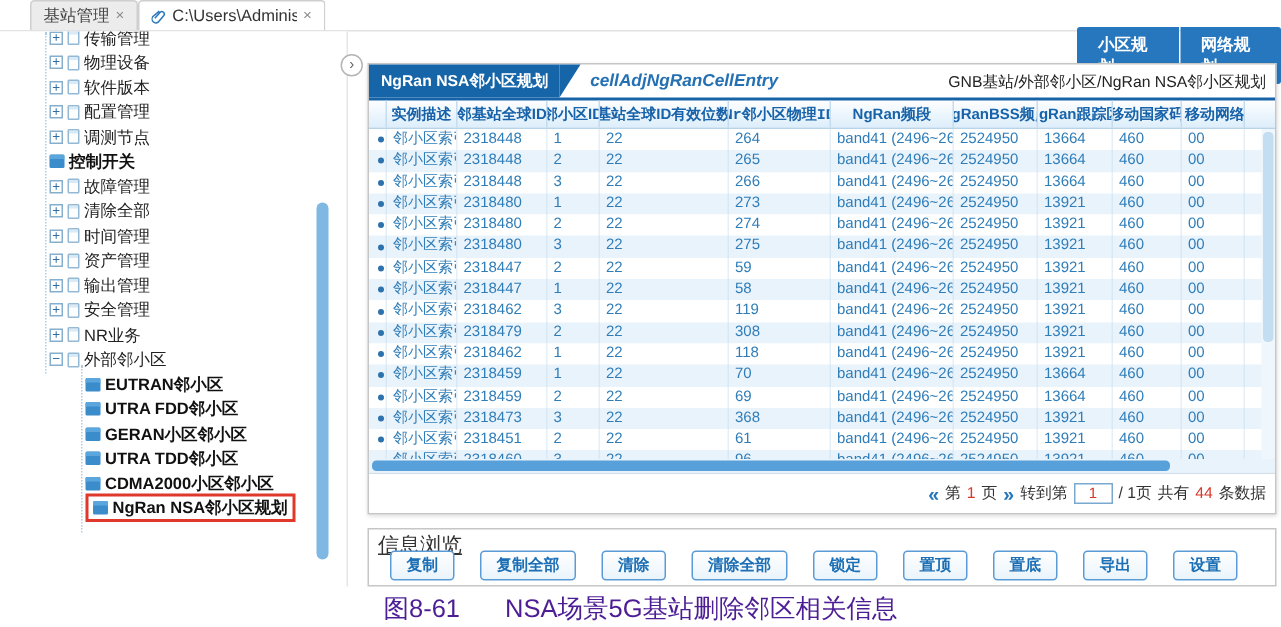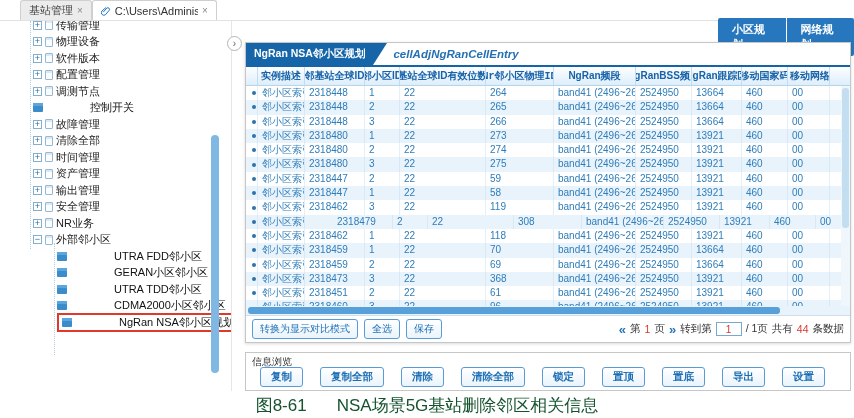--- a/index.html
+++ b/index.html
@@ -25,21 +25,21 @@
   .titem { height:16.5px; display:flex; align-items:center; font-size:11px; color:#222;
     white-space:nowrap; cursor:pointer; }
   .titem.lv1 { padding-left:33px; }
   .titem.lv2 { padding-left:57px; }
   .pbox { flex:none; width:9px; height:9px; border:1px solid #86aecd; background:#fff;
     color:#2d6da3; font-size:9px; line-height:7px; text-align:center; margin-right:3px; }
   .docic { flex:none; width:8px; height:10px; background:#fdfdfd; border:1px solid #93b9d6;
     border-radius:1px; margin-right:3px; box-shadow:inset 0 2px 0 #d9eaf6; }
   .tblic { flex:none; width:10px; height:9px; background:#3a8ccb; margin-right:3px;
     box-shadow:inset 0 3px 0 #5aa6dd; border-radius:1px; }
-  .tlabel.b { font-weight:normal; color:#111;margin-left:44px; }
+  .tlabel.b { font-weight:bold; color:#111; }
   .redbox { display:inline-flex; align-items:center; border:2px solid #e0392c; padding:0 3px; }
   .sb-thumb { position:absolute; left:211px; top:114px; width:8px; height:238px;
     background:#7fb8e3; border-radius:4px; }
 
   
   .expand-btn { position:absolute; left:227px; top:36px; width:15px; height:15px; border-radius:50%;
     border:1px solid #b5b5b5; background:#fff; color:#666; font-size:10px; line-height:13px;
     text-align:center; cursor:pointer; z-index:5;}
   .hactions { position:absolute; left:718px; top:18px; display:flex; gap:1px; }
   .hbtn { background:#2677bd; color:#fff; font-size:11px; font-weight:bold; padding:4px 14px; cursor:pointer; }
@@ -79,28 +79,28 @@
   .sbtn { font-size:10px; color:#1c6fb5; border:1px solid #5b9bd5; border-radius:3px;
     background:linear-gradient(#fff,#eaf4fc); padding:2px 7px; white-space:nowrap; cursor:pointer; }
   .pag { margin-left:auto; display:flex; align-items:center; gap:4px; font-size:10.5px; color:#333; white-space:nowrap;}
   .pag .arr { color:#2575bc; font-weight:bold; font-size:13px; cursor:pointer; }
   .pag .red { color:#d6392c; }
   .pag input { width:26px; height:14px; border:1px solid #7aa9d0; font-size:10px; text-align:center; color:#d6392c; }
 
   
   .infopanel { position:absolute; left:245px; top:352px; width:606px; height:39px;
     background:#fff; border:1px solid #c6c6c6; }
-  .infotitle { position:absolute; left:6px; top:2px; font-size:10px; color:#333; }
+  .infotitle { position:absolute; left:6px; top:2px; font-size:14px; color:#333;text-decoration:underline; }
   .infobtns { position:absolute; left:14px; top:14px; display:flex; gap:17px; }
   .ibtn { font-size:10.5px; font-weight:bold; color:#1c6fb5; border:1px solid #5b9bd5; border-radius:3px;
     background:linear-gradient(#fff,#eaf4fc); padding:2px 10px; white-space:nowrap; cursor:pointer; }
 
   
   .caption { position:absolute; left:0; top:394px; width:854px; text-align:center;
-    font-size:17px; color:#14532d; }
+    font-size:17px; color:#4c1d95; }
   .caption .fig { margin-right:30px; }
 </style>
 </head>
 <body>
 
 <div class="tabbar" id="tabs">
     <div class="tab">
       <span class="tablabel">基站管理</span>
       <span class="closex">×</span>
     </div>
@@ -181,20 +181,24 @@
         <span class="docic"></span>
         <span class="tlabel">NR业务</span>
       </div>
       <div class="titem lv1">
         <span class="pbox">−</span>
         <span class="docic"></span>
         <span class="tlabel">外部邻小区</span>
       </div>
       <div class="titem lv2">
         <span class="tblic"></span>
+        <span class="tlabel b">EUTRAN邻小区</span>
+      </div>
+      <div class="titem lv2">
+        <span class="tblic"></span>
         <span class="tlabel b">UTRA FDD邻小区</span>
       </div>
       <div class="titem lv2">
         <span class="tblic"></span>
         <span class="tlabel b">GERAN小区邻小区</span>
       </div>
       <div class="titem lv2">
         <span class="tblic"></span>
         <span class="tlabel b">UTRA TDD邻小区</span>
       </div>
@@ -217,20 +221,21 @@
 <div class="hactions" id="hactions">
     <div class="hbtn">小区规划</div>
     <div class="hbtn">网络规划</div>
   </div>
 
 <div class="panel">
   <div class="ptitle">
     <div class="ptab">NgRan NSA邻小区规划</div>
     <div class="ptri"></div>
     <div class="pentry">cellAdjNgRanCellEntry</div>
+    <div class="pcrumb">GNB基站/外部邻小区/NgRan NSA邻小区规划</div>
   </div>
   <div class="thead" id="thead">
       <div class="th" style="width: 12px;"></div>
       <div class="th" style="width: 47px;">实例描述</div>
       <div class="th" style="width: 60px;">邻基站全球ID</div>
       <div class="th" style="width: 35px;">邻小区ID</div>
       <div class="th" style="width: 86px;">基站全球ID有效位数</div>
       <div class="th" style="width: 68px; font-family: Liberation Mono, monospace;">Nr邻小区物理ID</div>
       <div class="th" style="width: 82px;">NgRan频段</div>
       <div class="th" style="width: 56px;">NgRanBSS频点</div>
@@ -372,21 +377,21 @@
         <div class="td" style="width: 56px;">2524950</div>
         <div class="td" style="width: 50px;">13921</div>
         <div class="td" style="width: 46px;">460</div>
         <div class="td" style="width: 42px;">00</div>
       </div>
       <div class="tr alt">
         <div class="td tdic" style="width: 12px;">
           <span class="rowdot"></span>
         </div>
         <div class="td" style="width: 47px;">邻小区索引9</div>
-        <div class="td" style="width: 60px; margin-left: 28px;">2318479</div>
+        <div class="td" style="width: 60px;">2318479</div>
         <div class="td" style="width: 35px;">2</div>
         <div class="td" style="width: 86px;">22</div>
         <div class="td" style="width: 68px;">308</div>
         <div class="td" style="width: 82px;">band41 (2496~2690MHz)</div>
         <div class="td" style="width: 56px;">2524950</div>
         <div class="td" style="width: 50px;">13921</div>
         <div class="td" style="width: 46px;">460</div>
         <div class="td" style="width: 42px;">00</div>
       </div>
       <div class="tr">
@@ -480,25 +485,20 @@
         <div class="td" style="width: 42px;">00</div>
       </div>
       <div class="vscroll">
         <div class="vthumb"></div>
       </div>
     <div class="hscroll">
         <div class="hthumb"></div>
       </div>
   </div>
   <div class="pfoot">
-    <span id="tactions" style="display:flex;gap:6px;">
-        <span class="sbtn">转换为显示对比模式</span>
-        <span class="sbtn">全选</span>
-        <span class="sbtn">保存</span>
-      </span>
     <span class="pag">
       <span class="arr">«</span>
       <span>第</span>
       <span class="red">1</span>
       <span>页</span>
       <span class="arr">»</span>
       <span>转到第</span>
       <input value="1" style="">
       <span>/ 1页</span>
       <span>共有</span>

